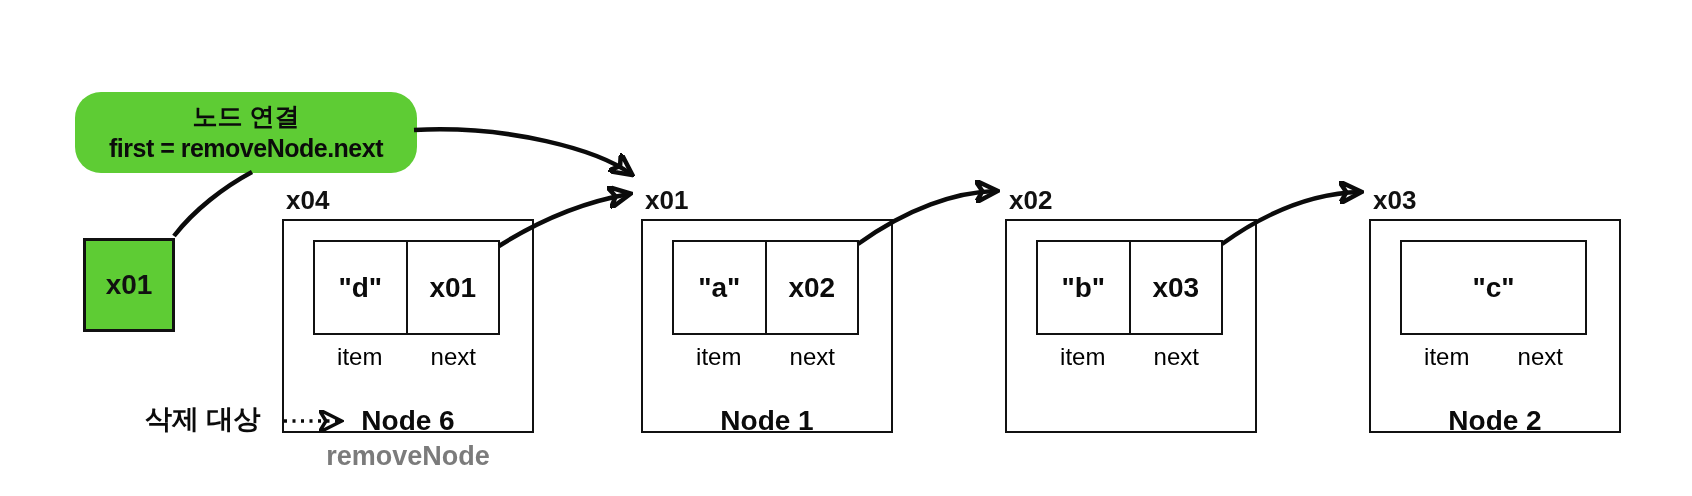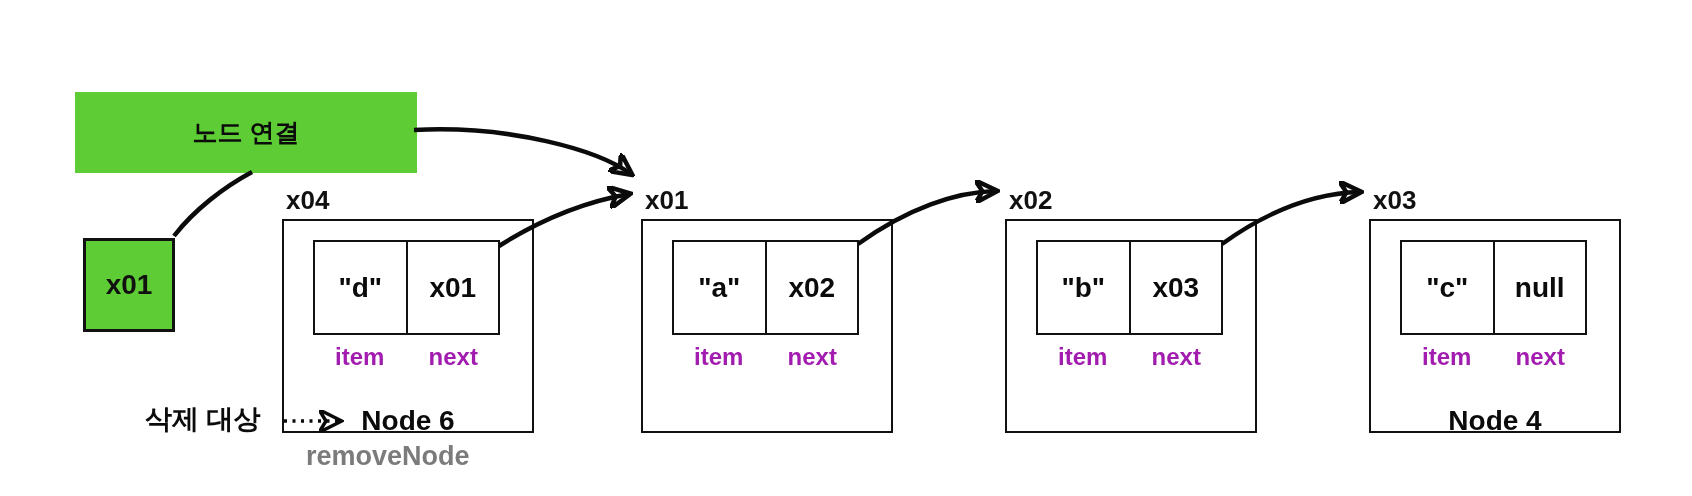--- a/index.html
+++ b/index.html
@@ -17,20 +17,21 @@
   
   .ann-box {
     position: absolute;
     left: 75px; top: 92px;
     width: 342px; height: 81px;
     background: #5ecc34;
     display: flex; flex-direction: column;
     align-items: center; justify-content: center;
     font-weight: bold; color: #0b0b0b;
     line-height: 1.25;
+    border-radius: 26px;
   }
   .ann-line1 { font-size: 25px; }
   .ann-line2 { font-size: 25px; letter-spacing: -0.5px; }
 
   
   .first-square {
     position: absolute;
     left: 83px; top: 238px;
     width: 92px; height: 94px;
     background: #5ecc34;
@@ -75,57 +76,58 @@
   }
   .cell + .cell { border-left: 2.5px solid #111; }
   .cell-labels {
     position: absolute;
     left: 29px; top: 122px;
     width: 187px;
     display: flex;
   }
   .cell-label {
     flex: 1; text-align: center;
-    font-size: 24px; font-weight: bold; color: #a21caf;
+    font-size: 24px; font-weight: normal; color: #000000;
   }
   .node-name {
     position: absolute;
     left: -10px; top: 184px;
     width: calc(100% + 20px);
     text-align: center;
     font-size: 28px; font-weight: bold; color: #0b0b0b;
   }
 
   
   .remove-target {
     position: absolute;
     left: 145px; top: 401px;
     font-size: 27px; font-weight: bold; color: #0b0b0b;
   }
   .remove-node {
     position: absolute;
     left: 306px; top: 441px;
-    width: 204px; 
+    width: 204px; text-align: center;
     font-size: 27px; font-weight: bold; color: #7b7b7b;
   }
 
   svg.overlay {
     position: absolute; left: 0; top: 0;
     width: 1692px; height: 496px;
     pointer-events: none;
   }
   svg.overlay path, svg.overlay line { fill: none; stroke: #0b0b0b; }
 </style>
 </head>
 <body>
 
 <div class="canvas">
 
   <div class="ann-box">
     <div class="ann-line1">노드 연결</div>
+    <div class="ann-line2">first = removeNode.next</div>
   </div>
 
   <div class="first-square">
     <span>x01</span>
   </div>
 
   <div class="node n0">
     <div class="addr">x04</div>
     <div class="cells">
       <div class="cell">"d"</div>
@@ -141,45 +143,45 @@
   <div class="node n1">
     <div class="addr">x01</div>
     <div class="cells">
       <div class="cell">"a"</div>
       <div class="cell">x02</div>
     </div>
     <div class="cell-labels">
       <div class="cell-label">item</div>
       <div class="cell-label">next</div>
     </div>
+    <div class="node-name">Node 1</div>
   </div>
 
   <div class="node n2">
     <div class="addr">x02</div>
     <div class="cells">
       <div class="cell">"b"</div>
       <div class="cell">x03</div>
     </div>
     <div class="cell-labels">
       <div class="cell-label">item</div>
       <div class="cell-label">next</div>
     </div>
   </div>
 
   <div class="node n3">
     <div class="addr">x03</div>
     <div class="cells">
       <div class="cell">"c"</div>
-      <div class="cell">null</div>
-    </div>
-    <div class="cell-labels">
-      <div class="cell-label">item</div>
-      <div class="cell-label">next</div>
-    </div>
-    <div class="node-name">Node 4</div>
+    </div>
+    <div class="cell-labels">
+      <div class="cell-label">item</div>
+      <div class="cell-label">next</div>
+    </div>
+    <div class="node-name">Node 2</div>
   </div>
 
   <div class="remove-target">삭제 대상</div>
   <div class="remove-node">removeNode</div>
 
   <svg class="overlay" viewBox="0 0 1692 496">
     <defs>
       <marker id="ah" markerWidth="5.5" markerHeight="5" refX="4.6" refY="2.5" orient="auto" markerUnits="strokeWidth">
         <path d="M0,0 L5,2.5 L0,5 L1.6,2.5 Z" fill="#0b0b0b" stroke="none"></path>
       </marker>

